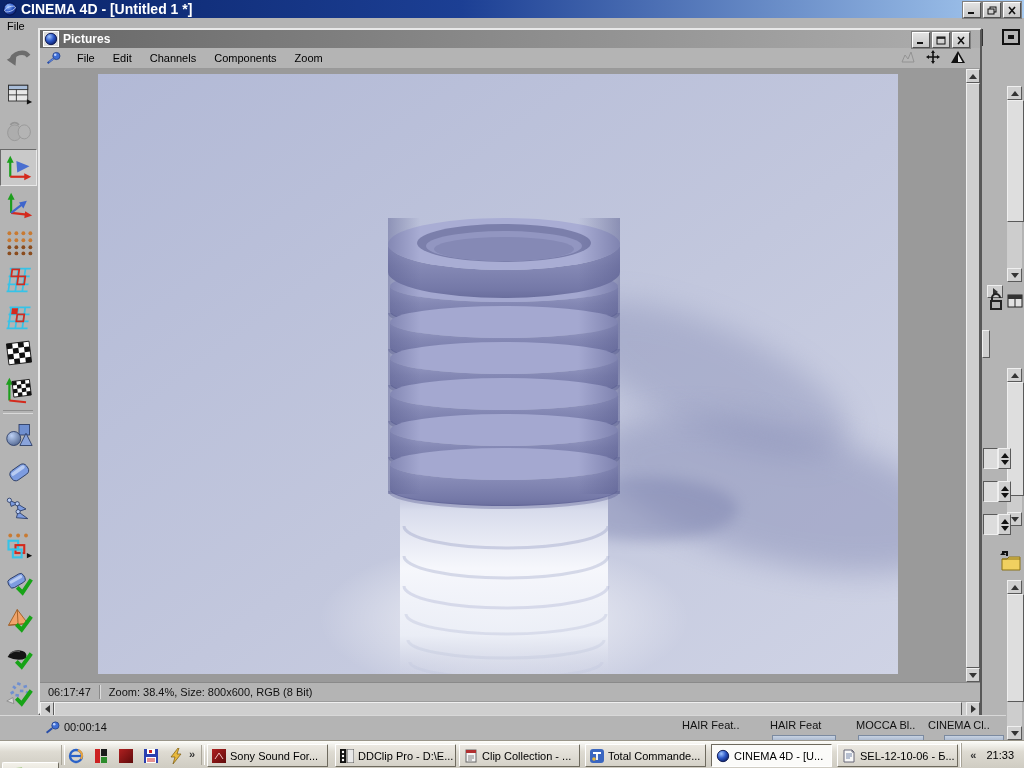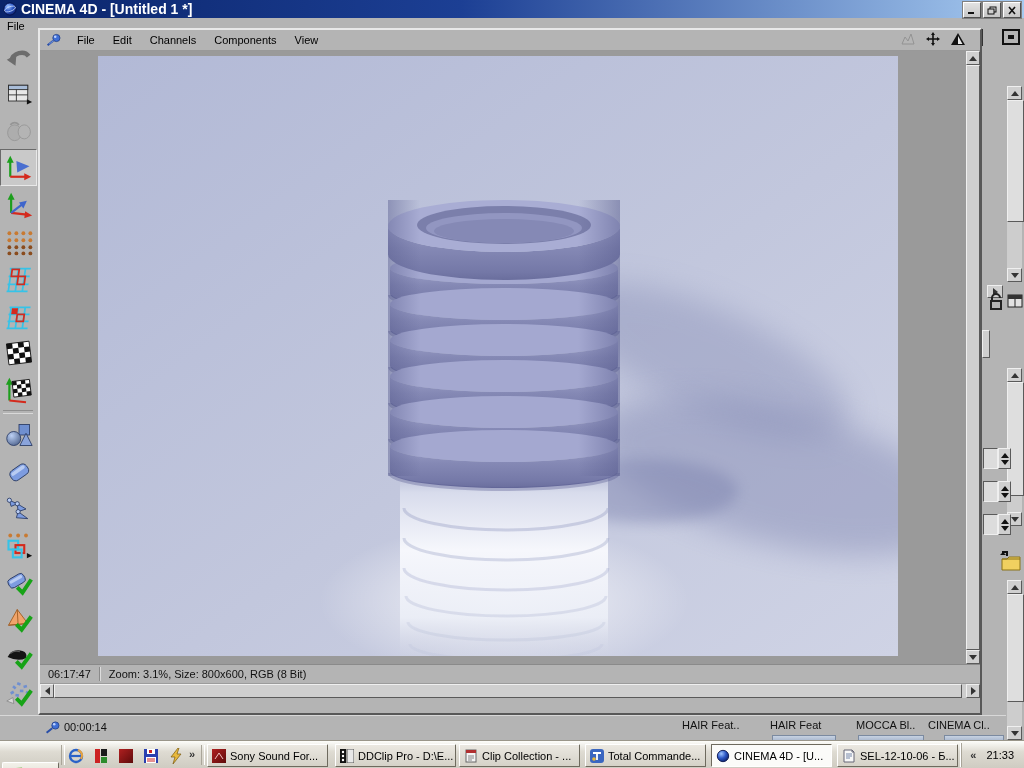--- a/index.html
+++ b/index.html
@@ -314,32 +314,56 @@
             <rect x="6" y="13" width="4" height="3" transform="rotate(-30 8 14)"></rect>
             <rect x="12" y="16" width="4" height="3" transform="rotate(10 14 17)"></rect>
           </g>
           <path d="M2 24 L9 20 L10 27 Z" fill="#d8d8d8" stroke="#8a8a8a"></path>
           <path d="M13 21 L19 27 L30 12" stroke="#17a317" stroke-width="4.5" fill="none"></path>
         </svg>
       </div>
   </div>
 
   <div class="pw">
+    <div class="pw-tb">
+      <svg width="14" height="14" viewBox="0 0 16 16" style="background:#dcdcdc;border:1px solid #fff">
+          <circle cx="8" cy="8" r="6.5" fill="url(#c4dg)" stroke="#06114a"></circle>
+        </svg>
+      <span class="title">Pictures</span>
+      <span class="winbtns">
+        <span class="wb btn-cl">
+            <svg viewBox="0 0 10 9">
+              <rect x="1" y="6" width="6" height="2" fill="#111"></rect>
+            </svg>
+          </span>
+        <span class="wb btn-cl">
+            <svg viewBox="0 0 10 9">
+              <rect x="1" y="1" width="8" height="7" fill="none" stroke="#111"></rect>
+              <line x1="1" y1="2" x2="9" y2="2" stroke="#111" stroke-width="1.6"></line>
+            </svg>
+          </span>
+        <span class="wb btn-cl">
+            <svg viewBox="0 0 10 9">
+              <path d="M2 1 L8 8 M8 1 L2 8" stroke="#111" stroke-width="1.6"></path>
+            </svg>
+          </span>
+      </span>
+    </div>
     <div class="pw-mb">
       <svg width="16" height="14" viewBox="0 0 20 16" style="margin:0 6px 0 6px">
           <circle cx="13" cy="5.5" r="4.5" fill="#3f6fd6" stroke="#1d3b86"></circle>
           <circle cx="11.5" cy="4" r="1.6" fill="#bcd2ff"></circle>
           <path d="M9 9 L2 14.5" stroke="#2a4fa8" stroke-width="2.6"></path>
           <path d="M9 9 L4 13" stroke="#7fa0e8" stroke-width="1.1"></path>
         </svg>
       <span class="mi">File</span>
       <span class="mi">Edit</span>
       <span class="mi">Channels</span>
       <span class="mi">Components</span>
-      <span class="mi">View</span>
+      <span class="mi">Zoom</span>
       <span class="mb-icons">
         <svg viewBox="0 0 16 16" opacity="0.45">
             <path d="M2 13 L5 6 L8 10 L11 3 L14 13 Z" fill="#b9b9b9" stroke="#6a6a6a"></path>
           </svg>
         <svg viewBox="0 0 16 16">
             <path d="M8 1 L10 4 H6 Z M8 15 L6 12 H10 Z M1 8 L4 6 V10 Z M15 8 L12 10 V6 Z" fill="#111"></path>
             <path d="M8 3 V13 M3 8 H13" stroke="#111" stroke-width="1.6"></path>
           </svg>
         <svg viewBox="0 0 16 16">
             <path d="M8 2 L15 14 H1 Z" fill="#111"></path>
@@ -455,21 +479,21 @@
           </div>
         <div class="vthumb bev-out"></div>
         <div class="sbtn bev-out" style="position:absolute;bottom:0">
             <span class="arrow ar-d"></span>
           </div>
       </div>
     </div>
     <div class="pw-status">
       <span class="time">06:17:47</span>
       <span class="vdiv"></span>
-      <span class="info">Zoom: 3.1%, Size: 800x600, RGB (8 Bit)</span>
+      <span class="info">Zoom: 38.4%, Size: 800x600, RGB (8 Bit)</span>
     </div>
     <div class="hscroll">
       <div class="sbtn bev-out" style="left:0">
           <span class="arrow ar-l"></span>
         </div>
       <div class="hthumb bev-out"></div>
       <div class="sbtn bev-out" style="right:0">
           <span class="arrow ar-r"></span>
         </div>
     </div>

